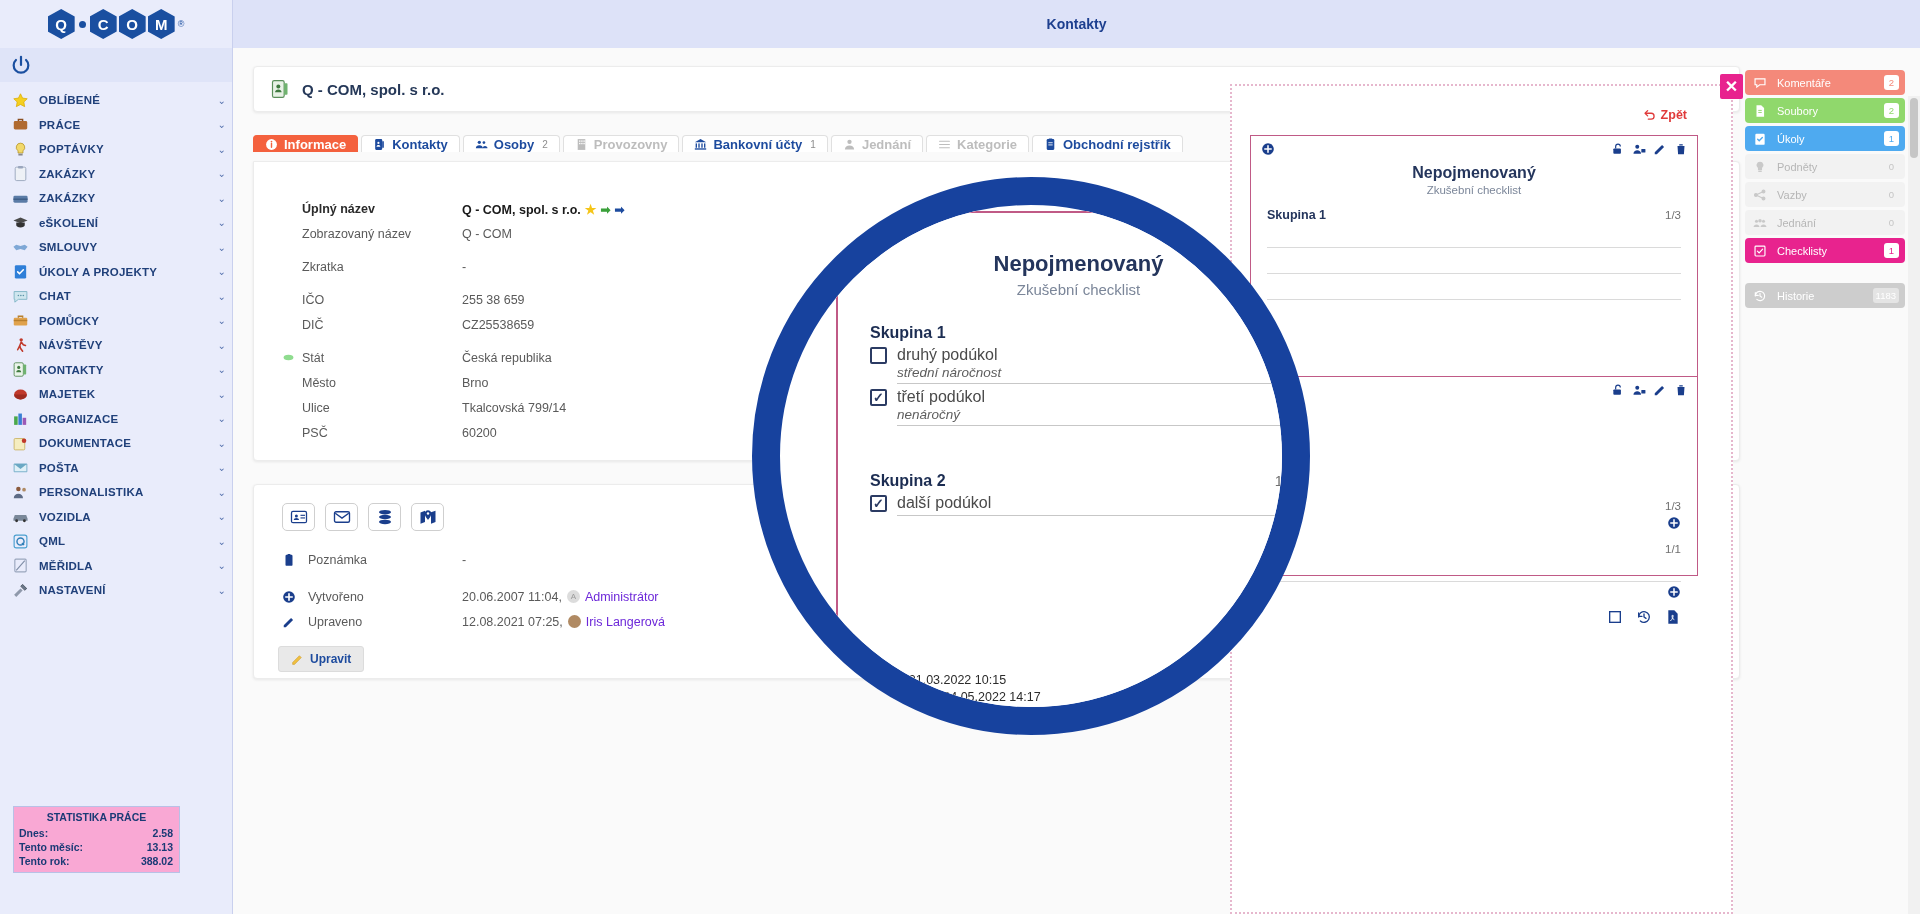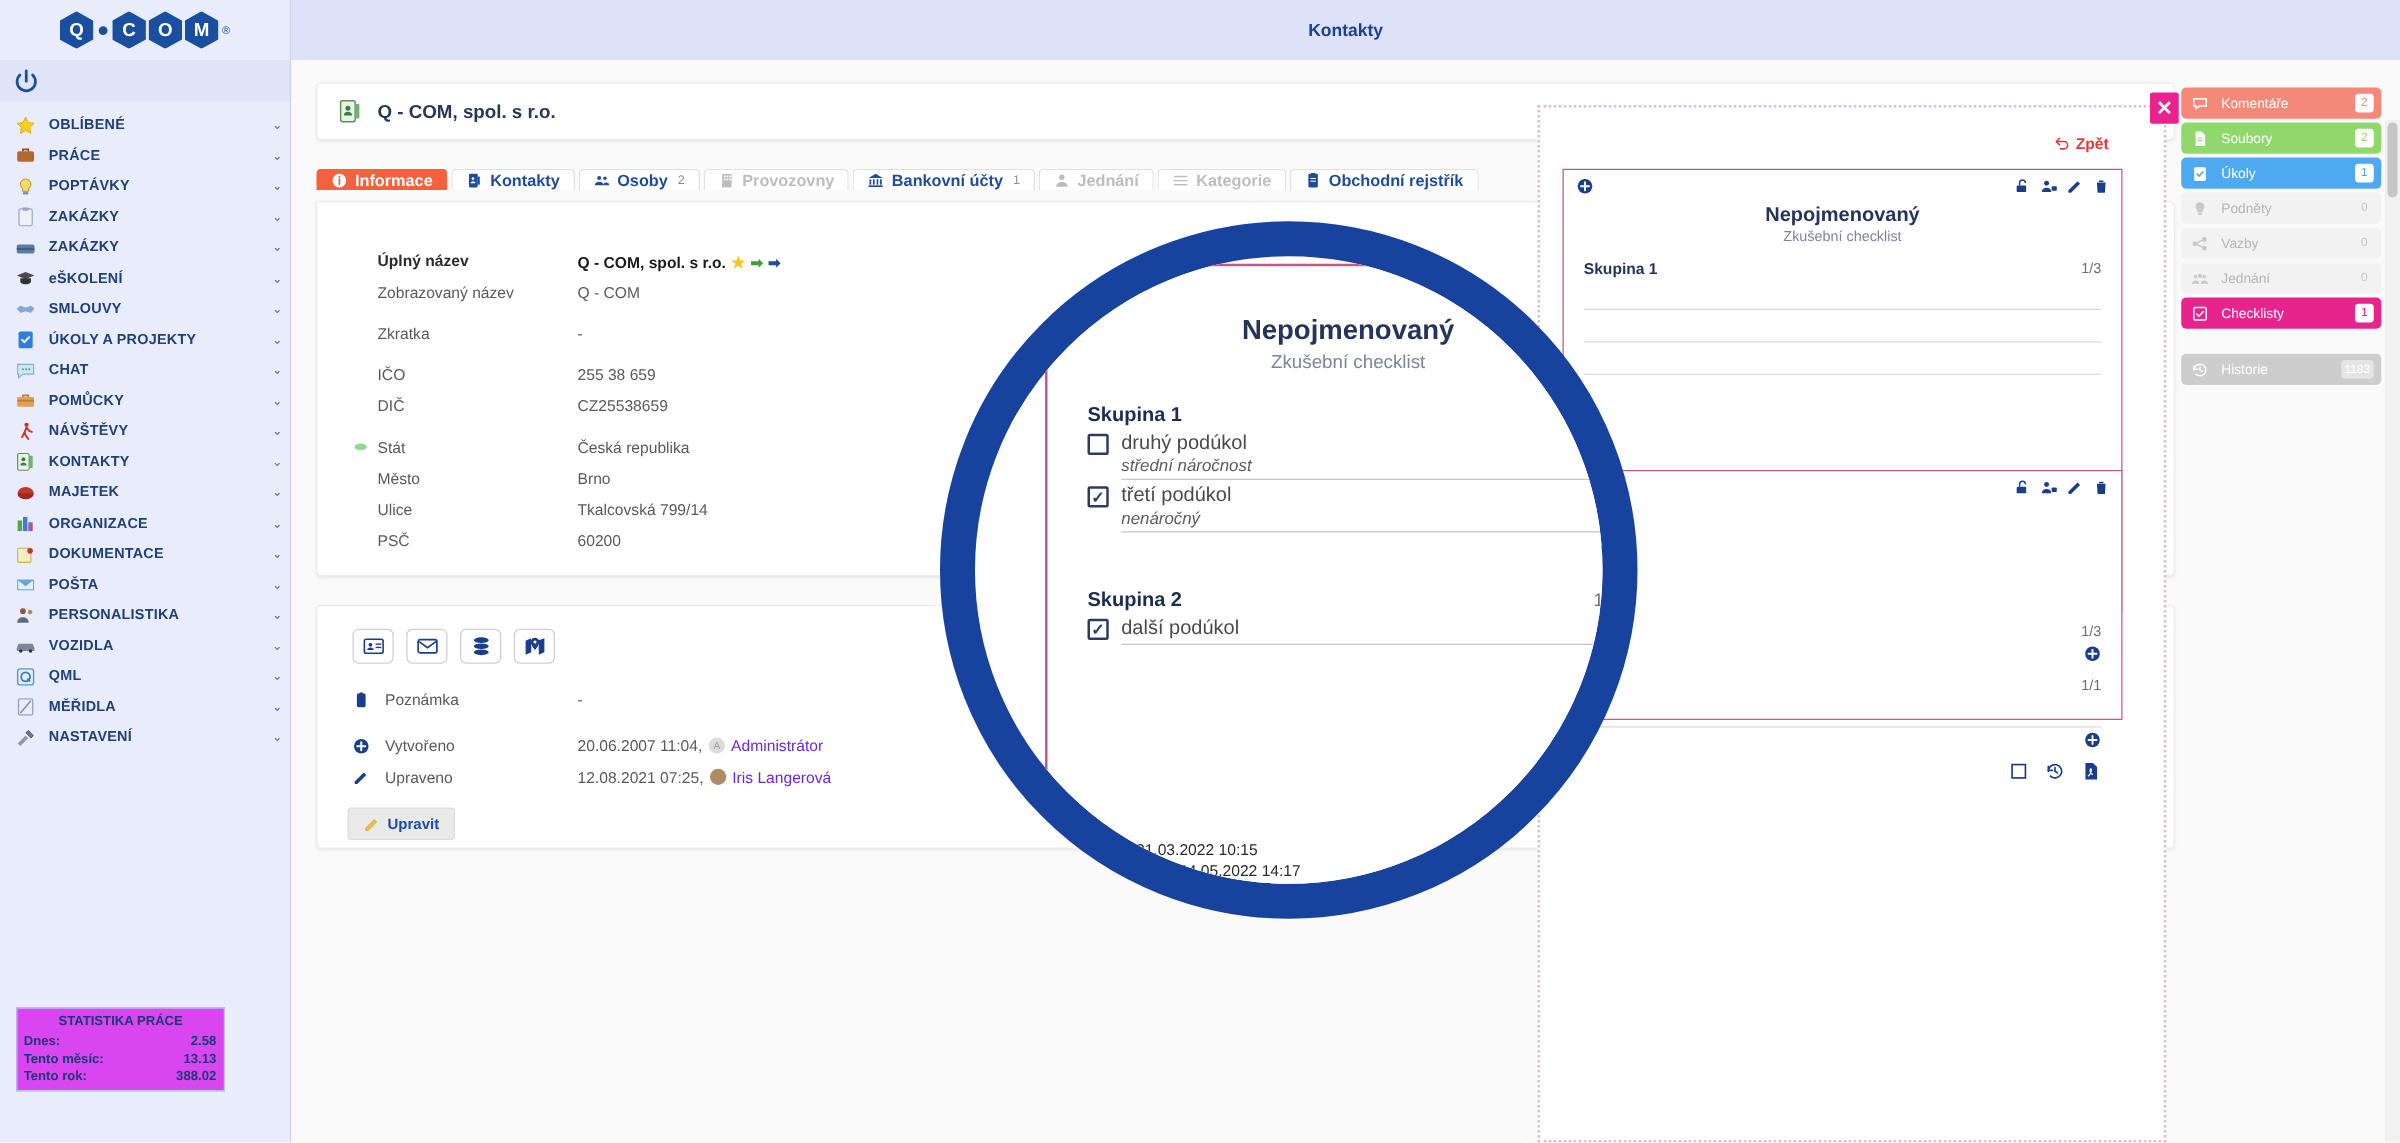--- a/index.html
+++ b/index.html
@@ -42,21 +42,21 @@
   .nav-ico { width: 20px; height: 18px; margin-right: 9px; flex:0 0 20px;
              display:flex; align-items:center; justify-content:center; font-size:14px; }
   .nav-label {
     font-size: 11.5px; color:#20407a; font-weight:600; letter-spacing:.2px;
     white-space:nowrap; flex: 1 1 auto;
   }
   .nav-chev { color:#3a5ba0; font-size:10px; opacity:.85; }
 
   .stats-box {
     position:absolute; left:13px; top:806px; width: 167px;
-    border:1px solid #b8c1e6; background:#d946ef;
+    border:1px solid #b8c1e6; background:#f9a8d4;
   }
   .stats-title { text-align:center; font-size:10.5px; font-weight:bold; color:#1a3a75; padding:4px 0 3px; }
   .stats-row { display:flex; justify-content:space-between; font-size:10.5px; color:#1a3a75;
                padding: 1px 6px 1px 5px; font-weight:600;}
   .stats-row .val { font-weight:600; }
 
   
   .topbar {
     position:absolute; left:233px; top:0; width: 1687px; height:48px;
     background:#dde2f8; display:flex; align-items:center; justify-content:center;

